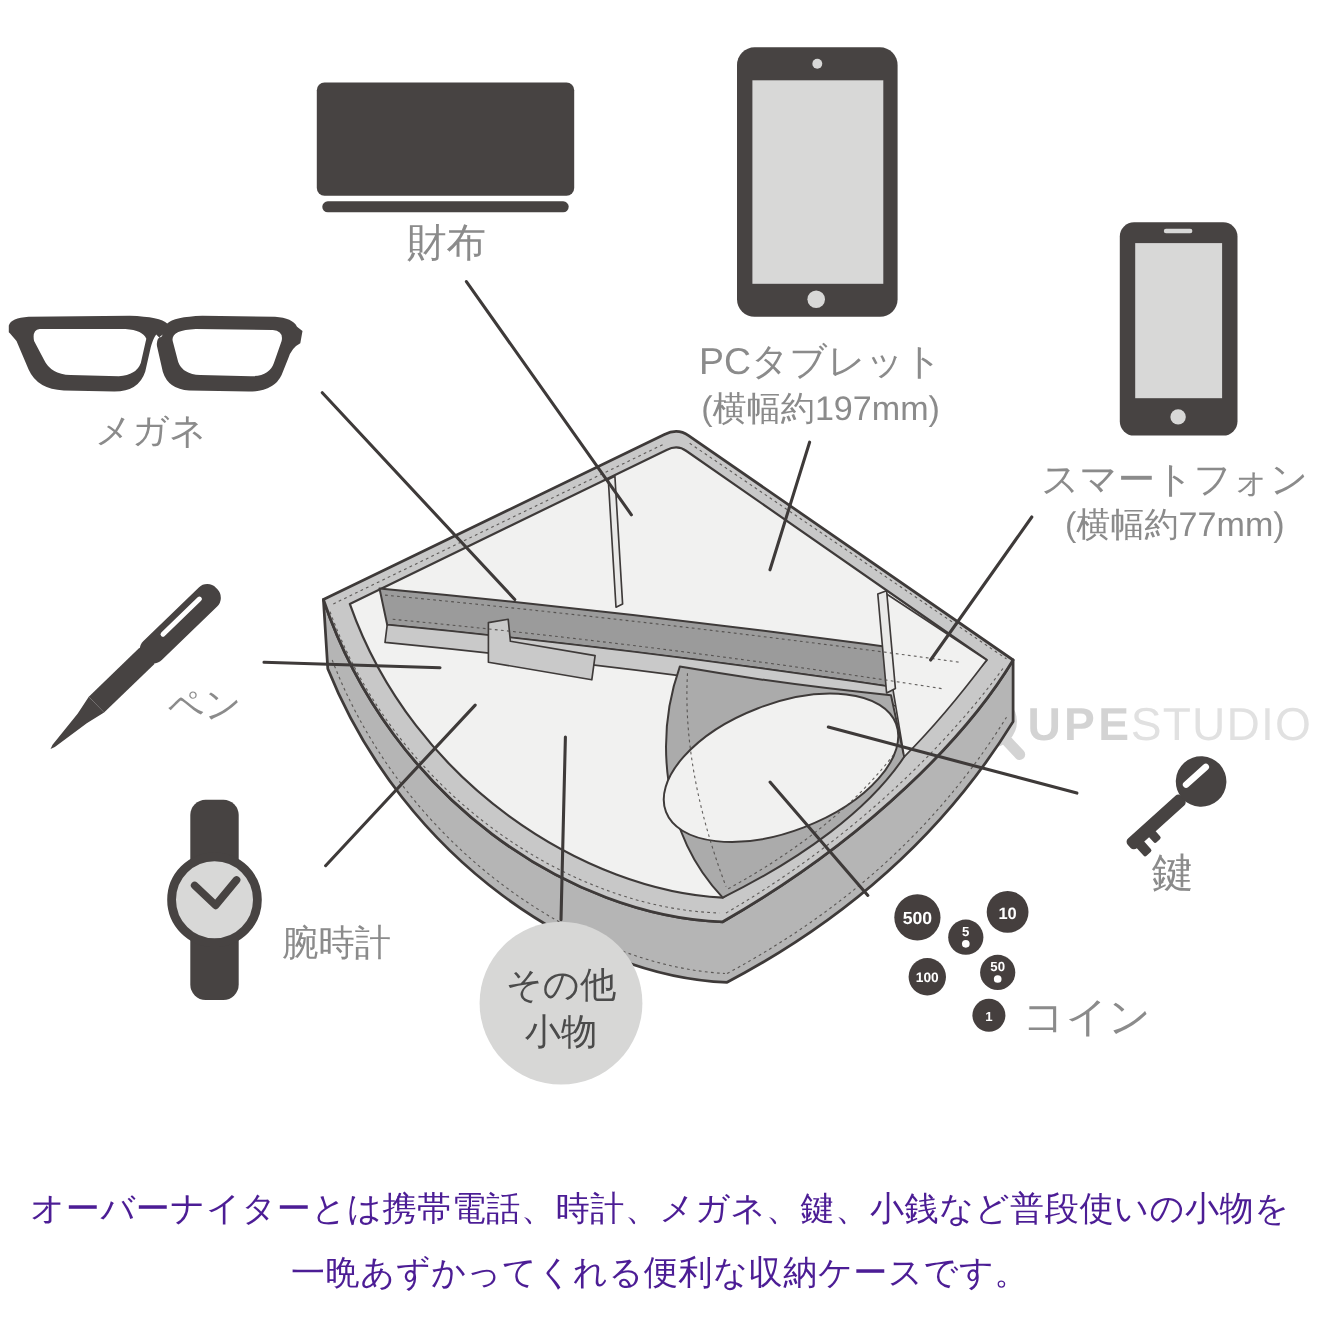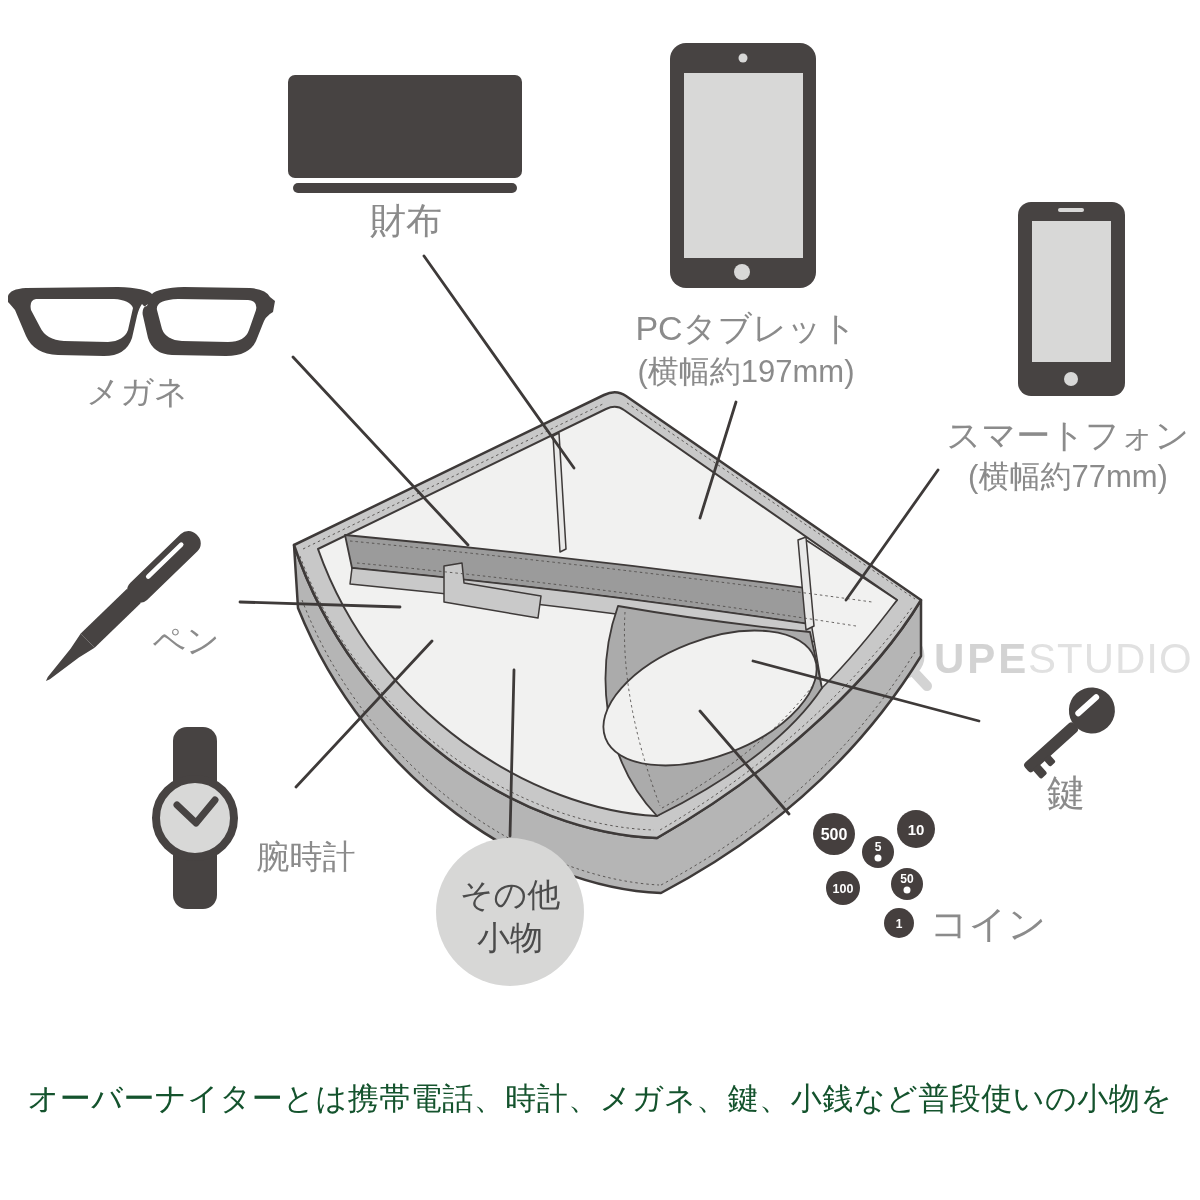--- a/index.html
+++ b/index.html
@@ -1,21 +1,21 @@
 <!DOCTYPE html>
 <html><head>
 <meta charset="utf-8">
 <style>
   html,body{margin:0;padding:0;background:#ffffff;}
   #canvas{position:relative;width:1200px;height:1200px;background:#ffffff;overflow:hidden;
           font-family:"Liberation Sans",sans-serif;}
   svg text{font-family:"Liberation Sans",sans-serif;}
   .item-label{fill:#8b8b8b;}
   .coin-num{fill:#ffffff;font-weight:bold;}
-  .desc{position:absolute;left:0;width:1200px;text-align:center;color:#14532d;
+  .desc{position:absolute;left:0;width:1200px;text-align:center;color:#4c1d95;
         font-size:31px;letter-spacing:0.5px;}
   .stitch{fill:none;stroke:#4a4644;stroke-width:1;stroke-dasharray:2.5 3;opacity:.85;}
   .leader{stroke:#3e3a39;stroke-width:2.8;stroke-linecap:round;}
 </style>
 </head>
 <body>
 
 <div id="canvas">
 <svg width="1200" height="1200" viewBox="0 0 1200 1200">
 
@@ -175,13 +175,14 @@
     <g>
       <circle cx="899" cy="923" r="15" fill="#453f3e"></circle>
       <text class="coin-num" x="899" y="928" font-size="12" text-anchor="middle">1</text>
     </g>
   </g>
   <text class="item-label" x="988" y="937" font-size="38" text-anchor="middle">コイン</text>
 </svg>
 
   
   <div class="desc" style="top:1078px;">オーバーナイターとは携帯電話、時計、メガネ、鍵、小銭など普段使いの小物を</div>
+  <div class="desc" style="top:1136px;">一晩あずかってくれる便利な収納ケースです。</div>
 </div>
 
 </body></html>

